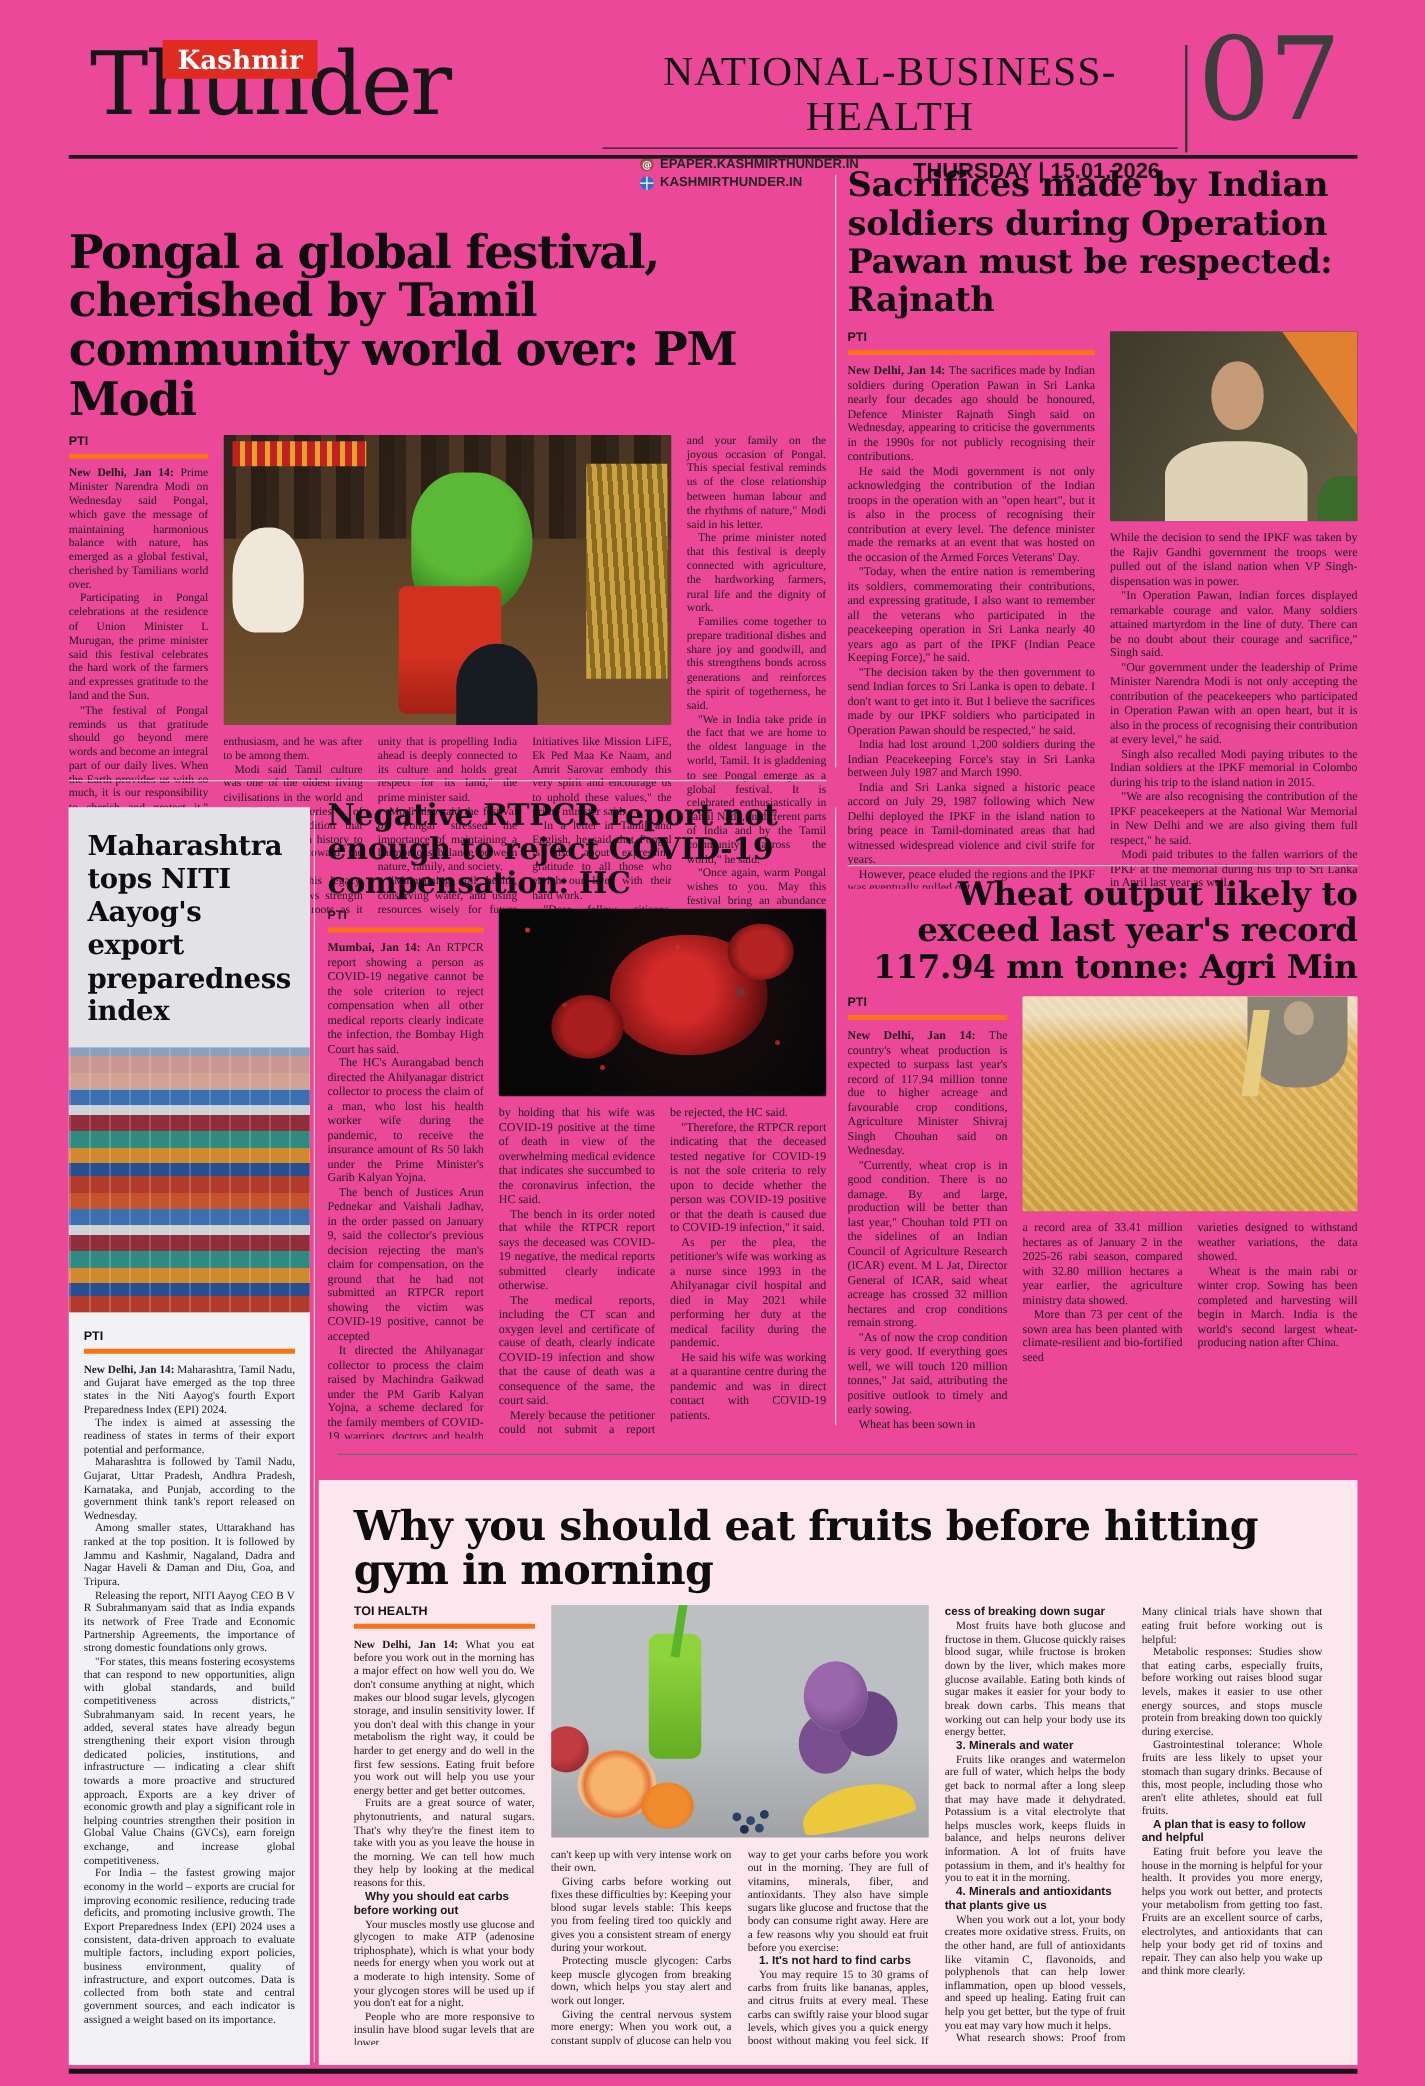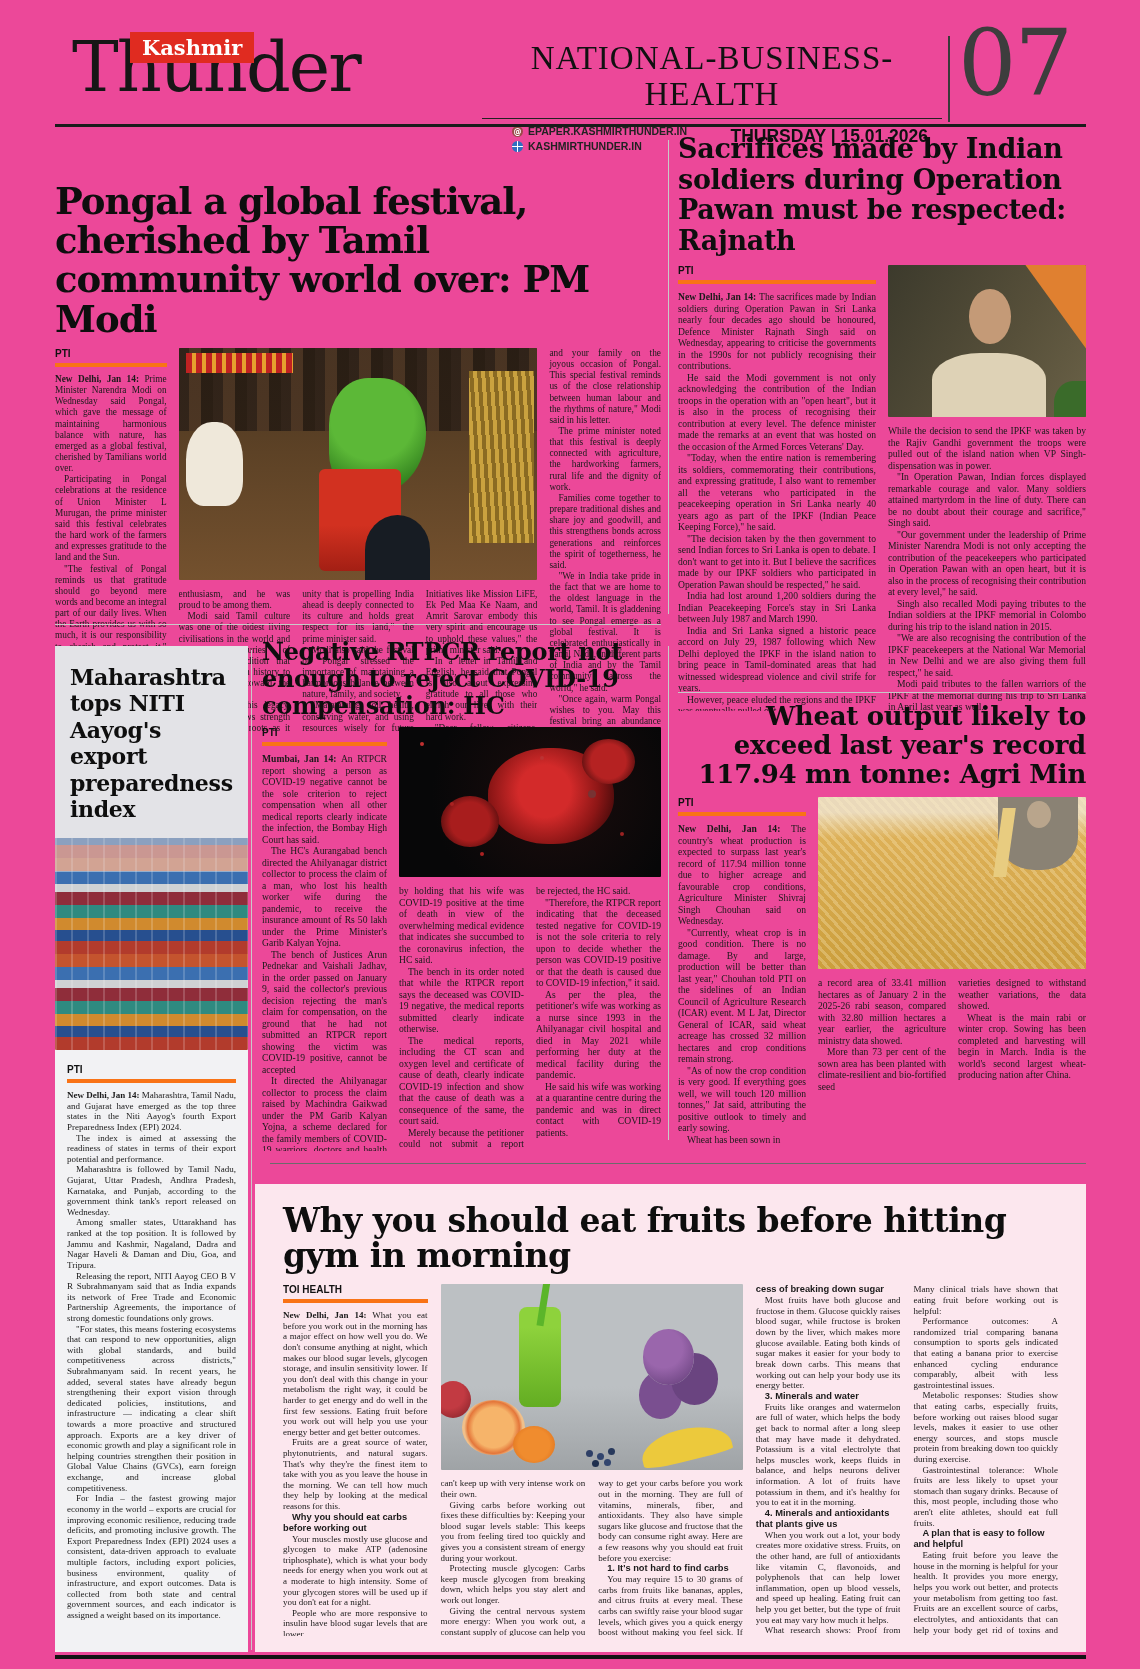--- a/index.html
+++ b/index.html
@@ -192,21 +192,21 @@
       <div class="photo ph-pongal">
         <div class="shape crowd"></div>
         <div class="shape garland"></div>
         <div class="shape modi-figure"></div>
         <div class="shape stalks"></div>
         <div class="shape banana-bunch"></div>
         <div class="shape red-cloth"></div>
         <div class="shape front-head"></div>
       </div>
       <div class="col pg-c2">
-          <p class="para">enthusiasm, and he was proud to be among them.</p>
+          <p class="para">enthusiasm, and he was after to be among them.</p>
           <p class="para">Modi said Tamil culture was one of the oldest living civilisations in the world and embodied centuries of wisdom and tradition that draw lessons from history to guide the way toward the future.</p>
           <p class="para">"Inspired by this legacy, today's India draws strength from its cultural roots as it moves forward. On this auspicious occasion of Pongal, we feel the spirit of trust and</p>
         </div>
       <div class="col pg-c3">
           <p class="para">unity that is propelling India ahead is deeply connected to its culture and holds great respect for its land," the prime minister said.</p>
           <p class="para">Modi also said the festival of Pongal stressed the importance of maintaining a harmonious balance between nature, family, and society.</p>
           <p class="para">"Maintaining soil health, conserving water, and using resources wisely for future generations are essential.</p>
         </div>
       <div class="col pg-c4">
           <p class="para">Initiatives like Mission LiFE, Ek Ped Maa Ke Naam, and Amrit Sarovar embody this very spirit and encourage us to uphold these values," the prime minister said.</p>
@@ -379,21 +379,20 @@
           <p class="para subhead">cess of breaking down sugar</p>
           <p class="para">Most fruits have both glucose and fructose in them. Glucose quickly raises blood sugar, while fructose is broken down by the liver, which makes more glucose available. Eating both kinds of sugar makes it easier for your body to break down carbs. This means that working out can help your body use its energy better.</p>
           <p class="para subhead">3. Minerals and water</p>
           <p class="para">Fruits like oranges and watermelon are full of water, which helps the body get back to normal after a long sleep that may have made it dehydrated. Potassium is a vital electrolyte that helps muscles work, keeps fluids in balance, and helps neurons deliver information. A lot of fruits have potassium in them, and it's healthy for you to eat it in the morning.</p>
           <p class="para subhead">4. Minerals and antioxidants that plants give us</p>
           <p class="para">When you work out a lot, your body creates more oxidative stress. Fruits, on the other hand, are full of antioxidants like vitamin C, flavonoids, and polyphenols that can help lower inflammation, open up blood vessels, and speed up healing. Eating fruit can help you get better, but the type of fruit you eat may vary how much it helps.</p>
           <p class="para">What research shows: Proof from clinical trials</p>
         </div>
       <div class="col fr-c5">
           <p class="para">Many clinical trials have shown that eating fruit before working out is helpful:</p>
-          <p class="para">Performance outcomes: A randomized trial comparing banana consumption to sports gels indicated that eating a banana prior to exercise enhanced cycling endurance comparably, albeit with less gastrointestinal issues.</p>
           <p class="para">Metabolic responses: Studies show that eating carbs, especially fruits, before working out raises blood sugar levels, makes it easier to use other energy sources, and stops muscle protein from breaking down too quickly during exercise.</p>
           <p class="para">Gastrointestinal tolerance: Whole fruits are less likely to upset your stomach than sugary drinks. Because of this, most people, including those who aren't elite athletes, should eat full fruits.</p>
           <p class="para subhead">A plan that is easy to follow and helpful</p>
           <p class="para">Eating fruit before you leave the house in the morning is helpful for your health. It provides you more energy, helps you work out better, and protects your metabolism from getting too fast. Fruits are an excellent source of carbs, electrolytes, and antioxidants that can help your body get rid of toxins and repair. They can also help you wake up and think more clearly.</p>
         </div>
     </div>
   </section>
 
   <div class="vrule v-mid-top"></div>
   <div class="vrule v-mid-bot"></div>

